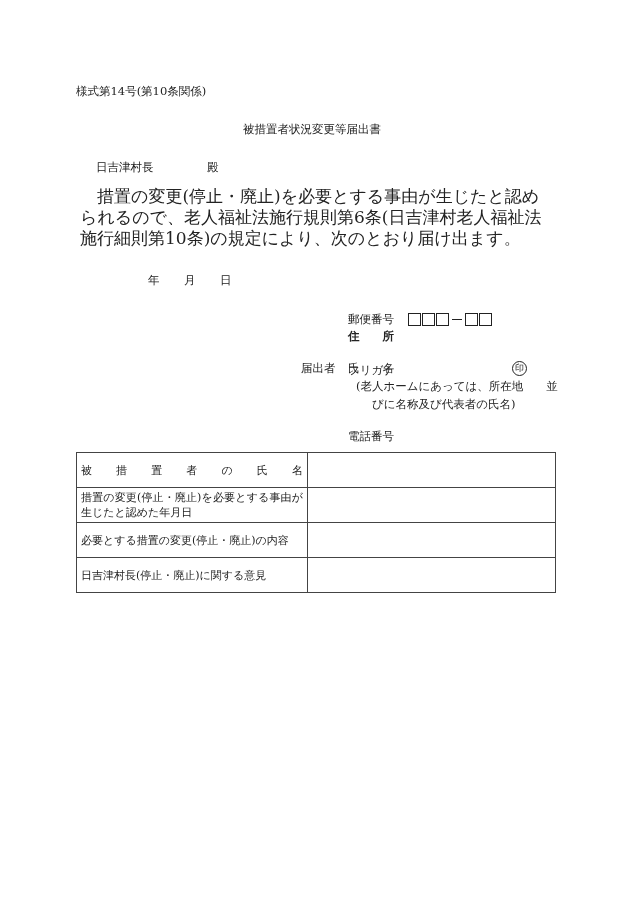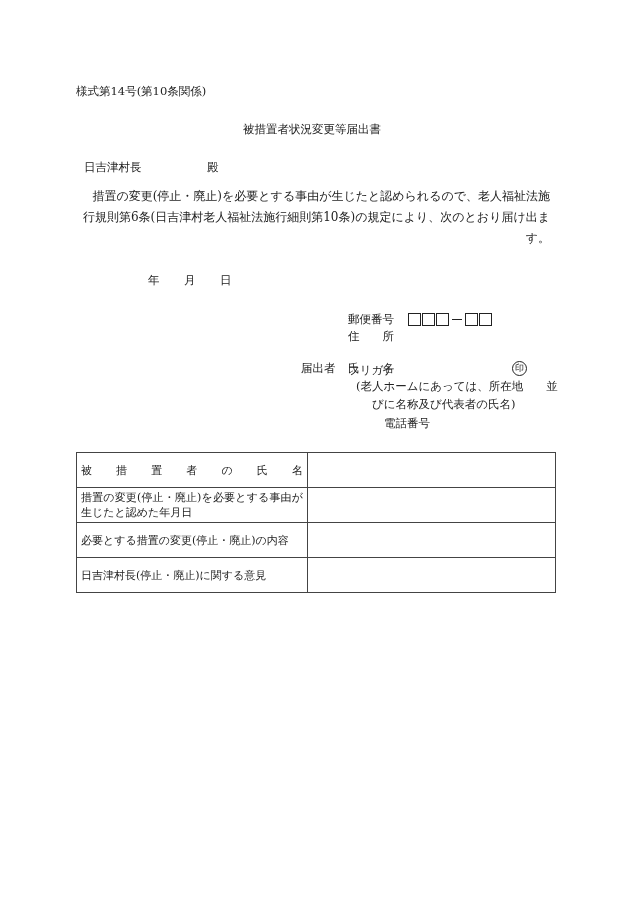--- a/index.html
+++ b/index.html
@@ -1,65 +1,65 @@
 <!DOCTYPE html>
 <html><head>
 <meta charset="utf-8">
 <style>
   html, body { margin:0; padding:0; }
   body { width:630px; height:915px; background:#ffffff; position:relative; overflow:hidden;
          font-family:"DejaVu Serif","Liberation Serif",serif; color:#222; font-size:11.5px; }
   .abs { position:absolute; white-space:nowrap; }
-  .para { position:absolute; left:80px; width:470px; line-height:21px; font-size:12px; text-indent:1em;text-align:right; }
+  .para { position:absolute; left:80px; width:470px; line-height:21px; font-size:17px; text-indent:1em; }
   .lbl { position:absolute; left:348px; }
   .boxes { display:inline-flex; align-items:center; gap:1px; }
   .box { width:11px; height:11px; border:1.3px solid #222; display:inline-block; }
   .dash { width:10px; height:1.5px; background:#222; display:inline-block; margin:0 2px; }
   .seal { display:inline-block; width:13px; height:13px; border:1px solid #222; border-radius:50%;
           font-size:9px; line-height:13px; text-align:center; }
   table.form { position:absolute; left:76px; top:452px; width:480px; border-collapse:collapse; }
   table.form td { border:1px solid #444; font-size:11px; vertical-align:middle; padding:2px 4px; line-height:15px; }
   td.label { width:222px; text-align:justify; }
   td.val { }
   .spread { display:flex; justify-content:space-between; }
 </style>
 </head>
 <body>
 
 <div class="abs" style="left:76px;top:84px;">様式第14号(第10条関係)</div>
 <div class="abs" style="left:243px;top:122px;">被措置者状況変更等届出書</div>
 
-<div class="abs" style="left:84px;top:160px;font-family:Liberation Serif, serif;">日吉津村長</div>
+<div class="abs" style="left:96px;top:160px;font-family:Liberation Serif, serif;">日吉津村長</div>
 <div class="abs" style="left:207px;top:160px;">殿</div>
 
 <div class="para" style="top:186px;">措置の変更(停止・廃止)を必要とする事由が生じたと認められるので、老人福祉法施行規則第6条(日吉津村老人福祉法施行細則第10条)の規定により、次のとおり届け出ます。</div>
 
 <div class="abs" style="left:148px;top:273px;">年</div>
 <div class="abs" style="left:184px;top:273px;">月</div>
 <div class="abs" style="left:220px;top:273px;">日</div>
 
 <div class="abs lbl" style="top:312px;">郵便番号</div>
 <div class="abs" style="left:408px;top:313px;">
   <span class="boxes">
     <span class="box"></span>
     <span class="box"></span>
     <span class="box"></span>
     <span class="dash"></span>
     <span class="box"></span>
     <span class="box"></span>
   </span>
 </div>
-<div class="abs lbl" style="top:329px;">住　　所</div>
+<div class="abs lbl" style="top:329px;font-weight:bold;">住　　所</div>
 <div class="abs lbl" style="top:345px;margin-top:18px;">フリガナ</div>
 <div class="abs" style="left:301px;top:361px;">届出者</div>
 <div class="abs lbl" style="top:361px;">氏　　名</div>
 <div class="abs" style="left:512px;top:360px;"><span class="seal">印</span></div>
 <div class="abs lbl" style="top:379px;margin-left:8px;">(老人ホームにあっては、所在地　　並</div>
 <div class="abs" style="left:372px;top:397px;">びに名称及び代表者の氏名)</div>
-<div class="abs lbl" style="top:416px;margin-left:36px;">電話番号</div>
+<div class="abs lbl" style="top:429px;">電話番号</div>
 
 <table class="form">
   <tbody>
       <tr style="height:35px;">
     <td class="label">
           <div class="spread">
             <span>被</span>
             <span>措</span>
             <span>置</span>
             <span>者</span>

